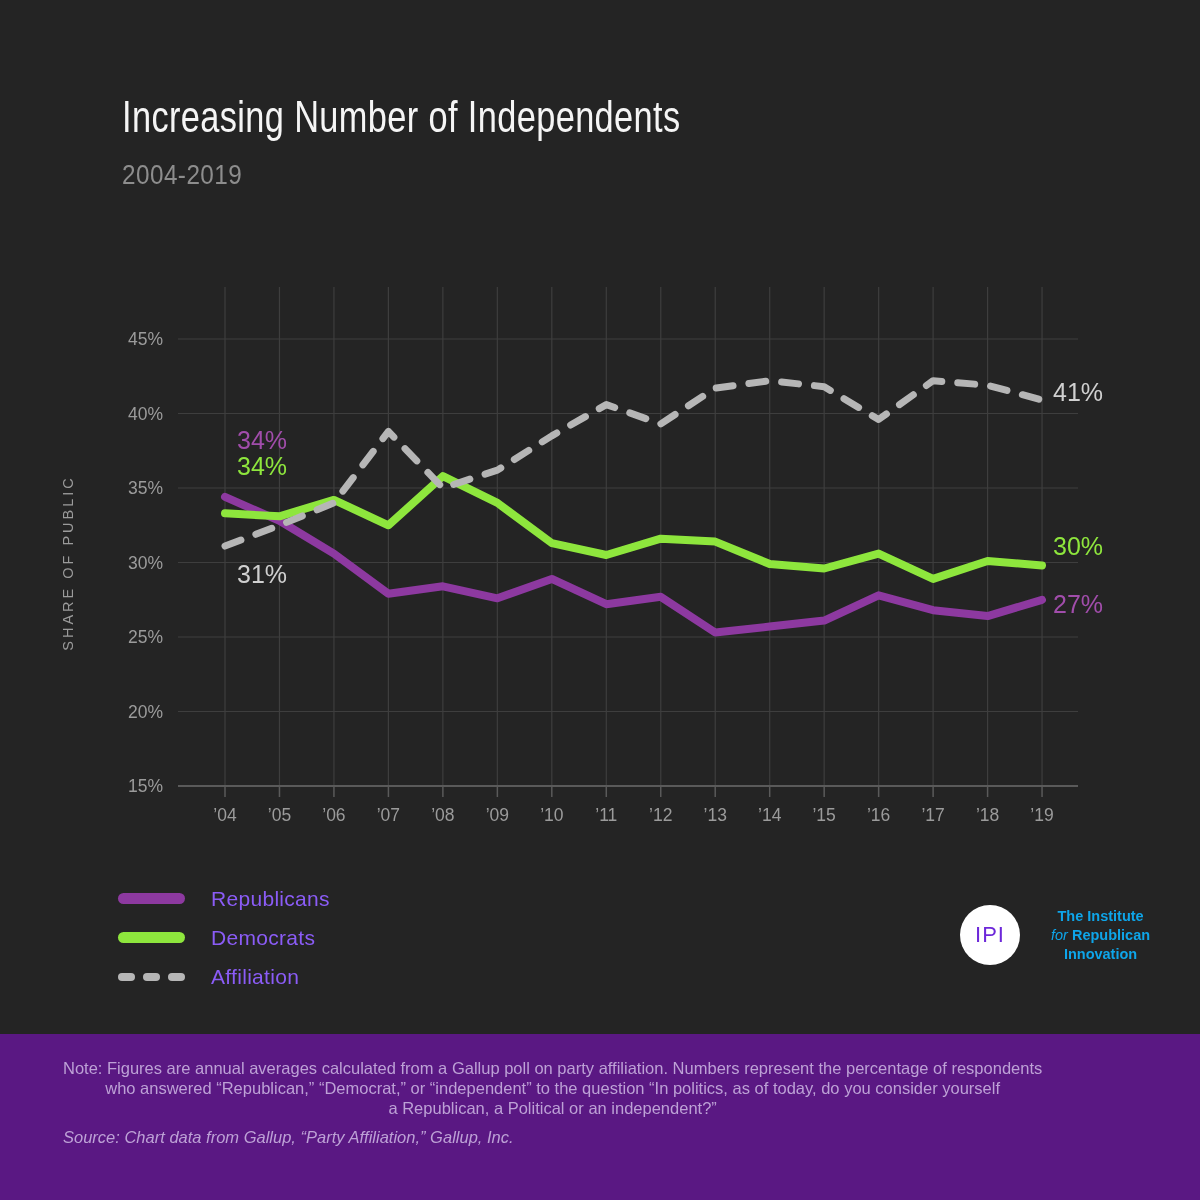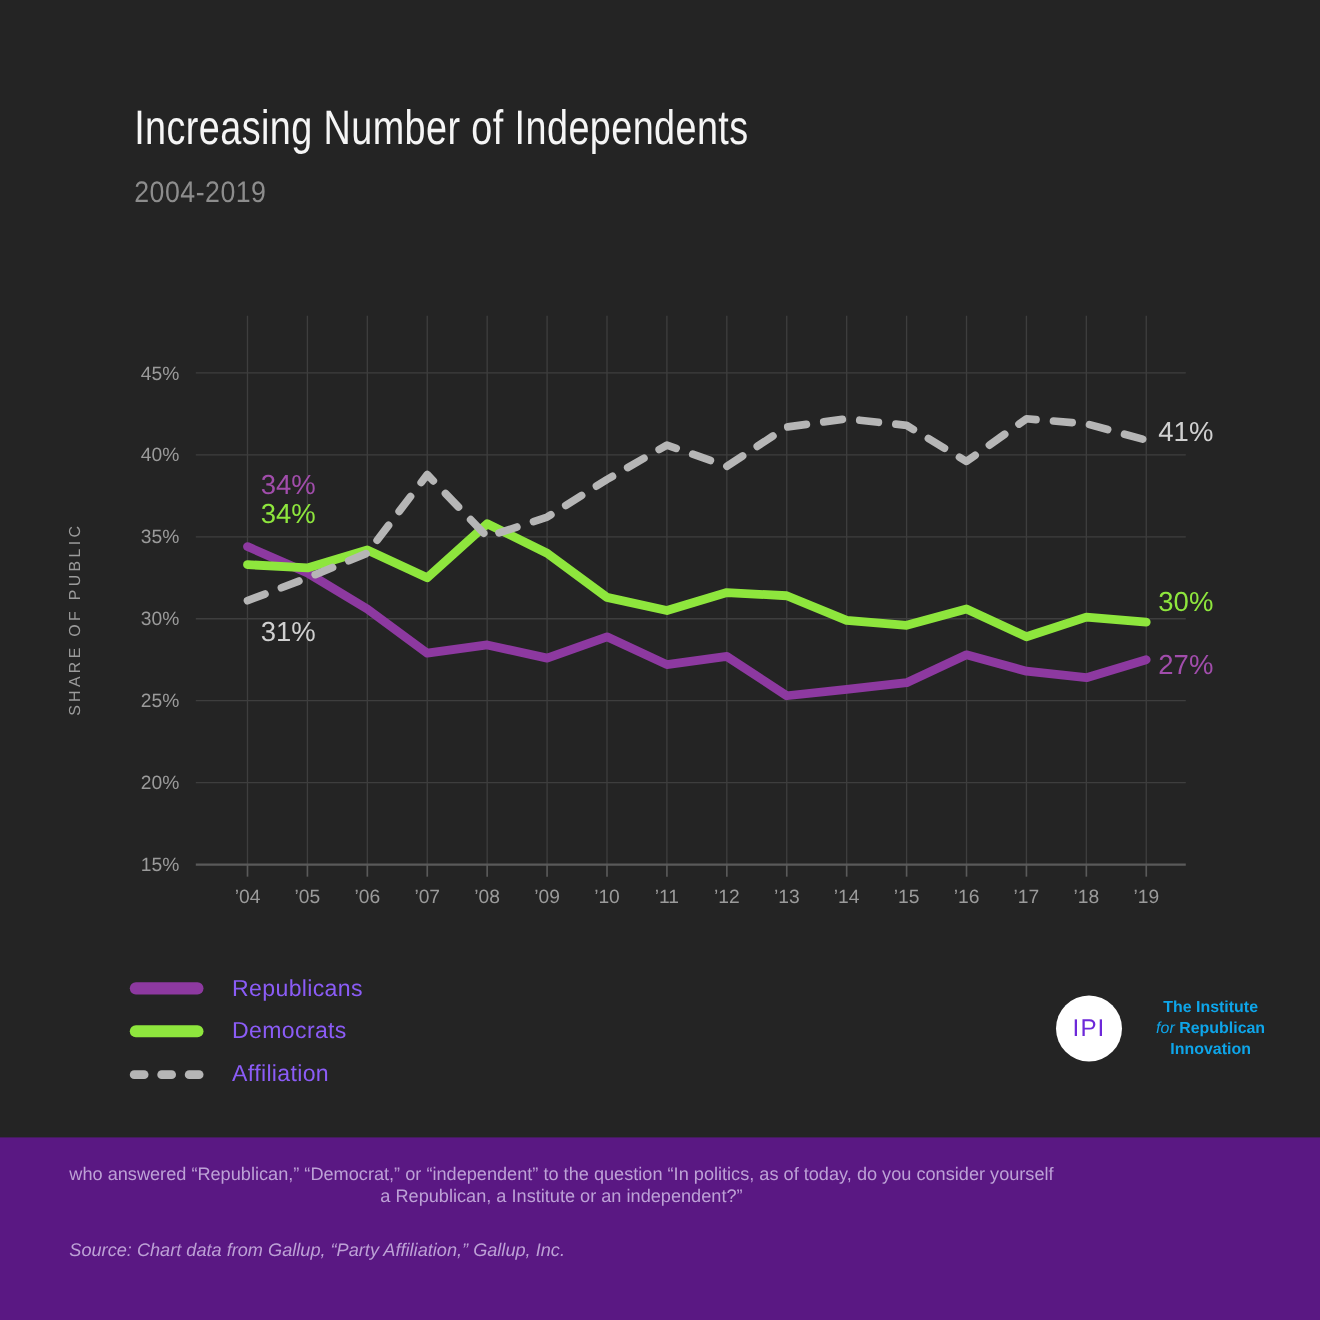--- a/index.html
+++ b/index.html
@@ -161,19 +161,20 @@
     </div>
     <div class="logo-text">
       <div>The Institute</div>
       <div><span class="it">for</span><span> Republican</span></div>
       <div>Innovation</div>
     </div>
   </div>
 
   <div class="footer" style="background: rgb(90, 24, 131); color: rgb(189, 161, 214);">
     <div class="note">
+      <div>Note: Figures are annual averages calculated from a Gallup poll on party affiliation. Numbers represent the percentage of respondents</div>
       <div>who answered “Republican,” “Democrat,” or “independent” to the question “In politics, as of today, do you consider yourself</div>
-      <div>a Republican, a Institute or an independent?”</div>
+      <div>a Republican, a Political or an independent?”</div>
     </div>
     <div class="source">Source: Chart data from Gallup, “Party Affiliation,” Gallup, Inc.</div>
   </div>
 
 </div>
 
 </body></html>

